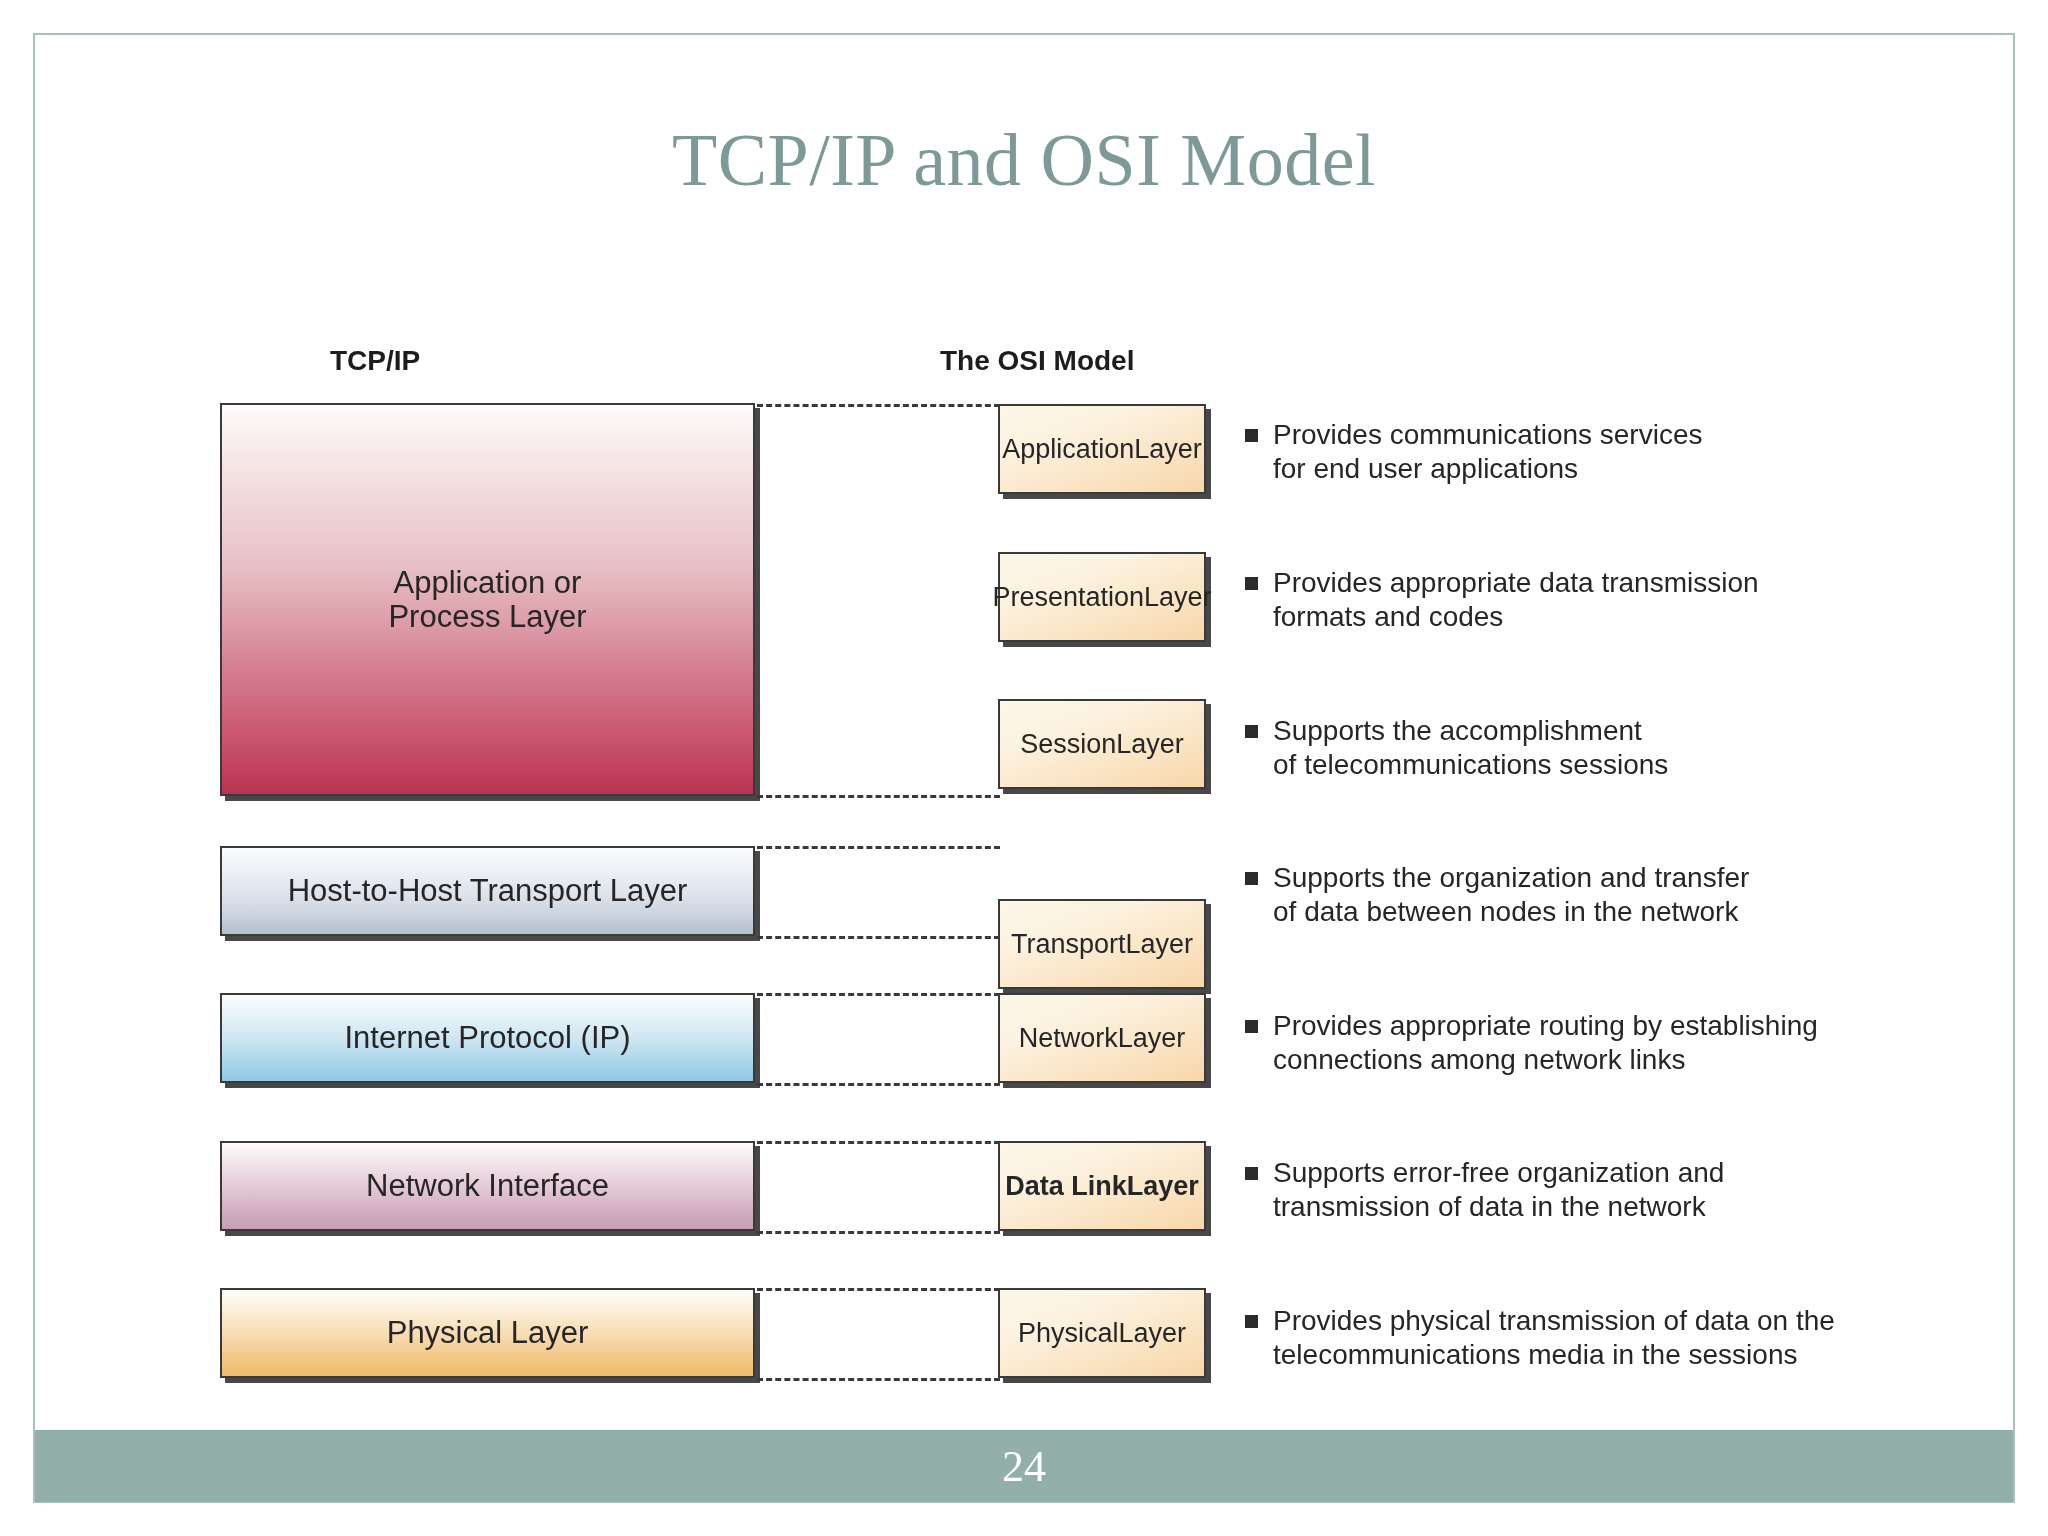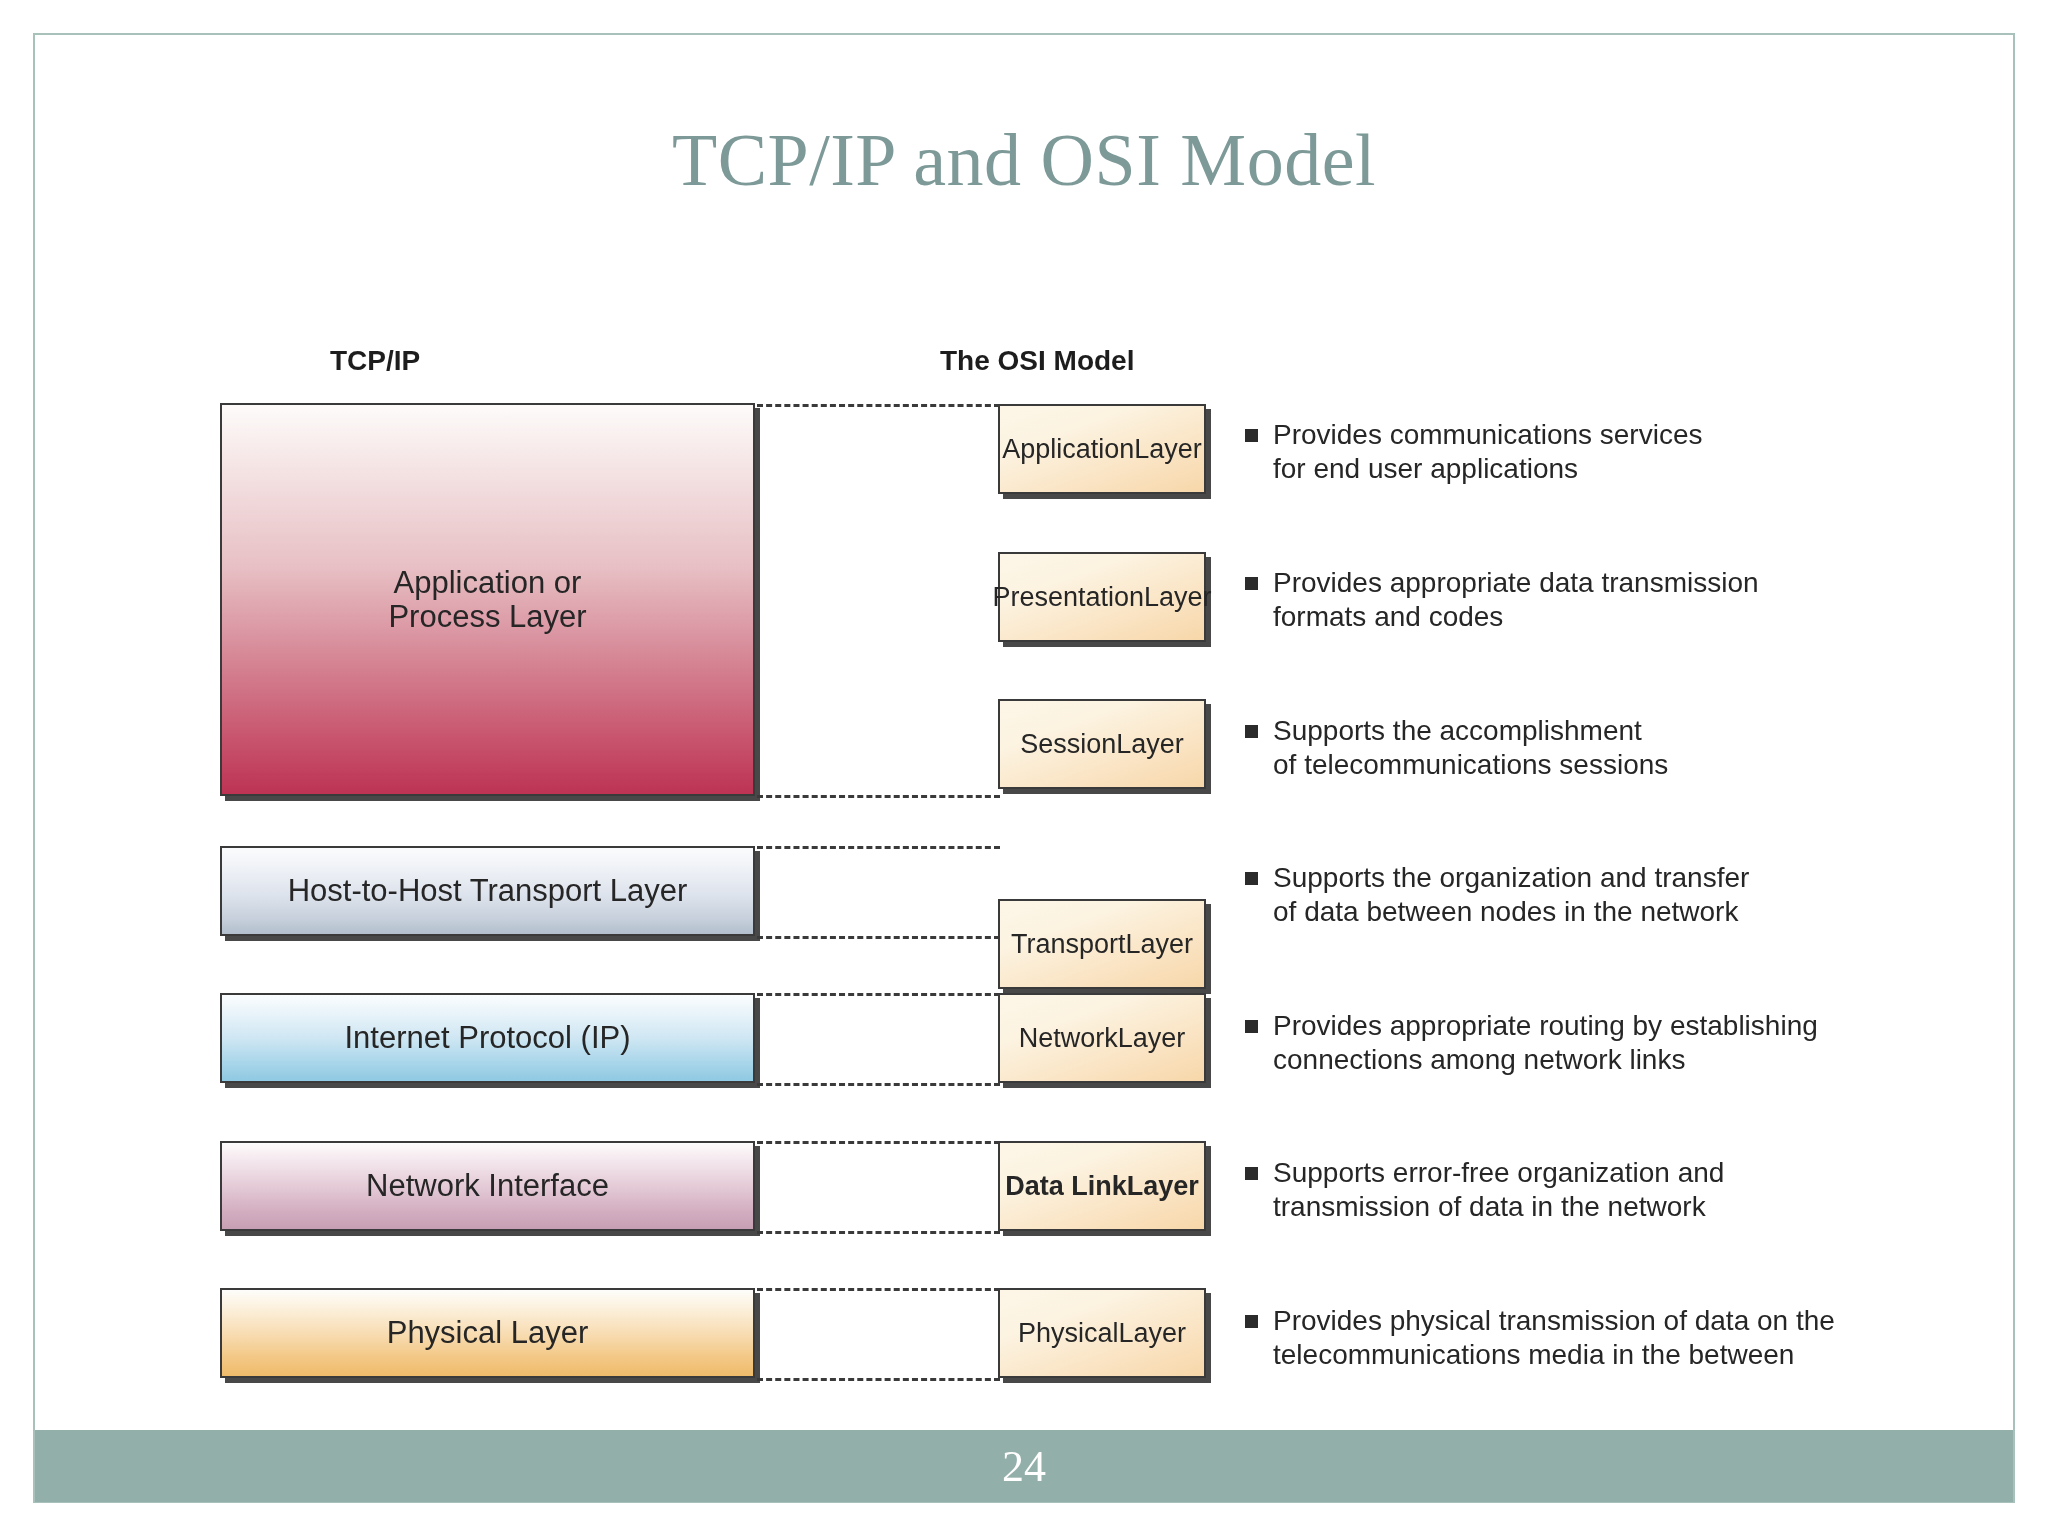--- a/index.html
+++ b/index.html
@@ -256,19 +256,19 @@
 
   <div class="bullet" style="top:1156px;">
     <span class="sq"></span>
     <span class="btxt">Supports error-free organization and</span>
     <span class="btxt">transmission of data in the network</span>
   </div>
 
   <div class="bullet" style="top:1304px;width:730px;">
     <span class="sq"></span>
     <span class="btxt">Provides physical transmission of data on the</span>
-    <span class="btxt">telecommunications media in the between</span>
+    <span class="btxt">telecommunications media in the sessions</span>
   </div>
 
   <div id="footer-bar"></div>
   <div id="page-num">24</div>
 
 </div>
 
 </body></html>

